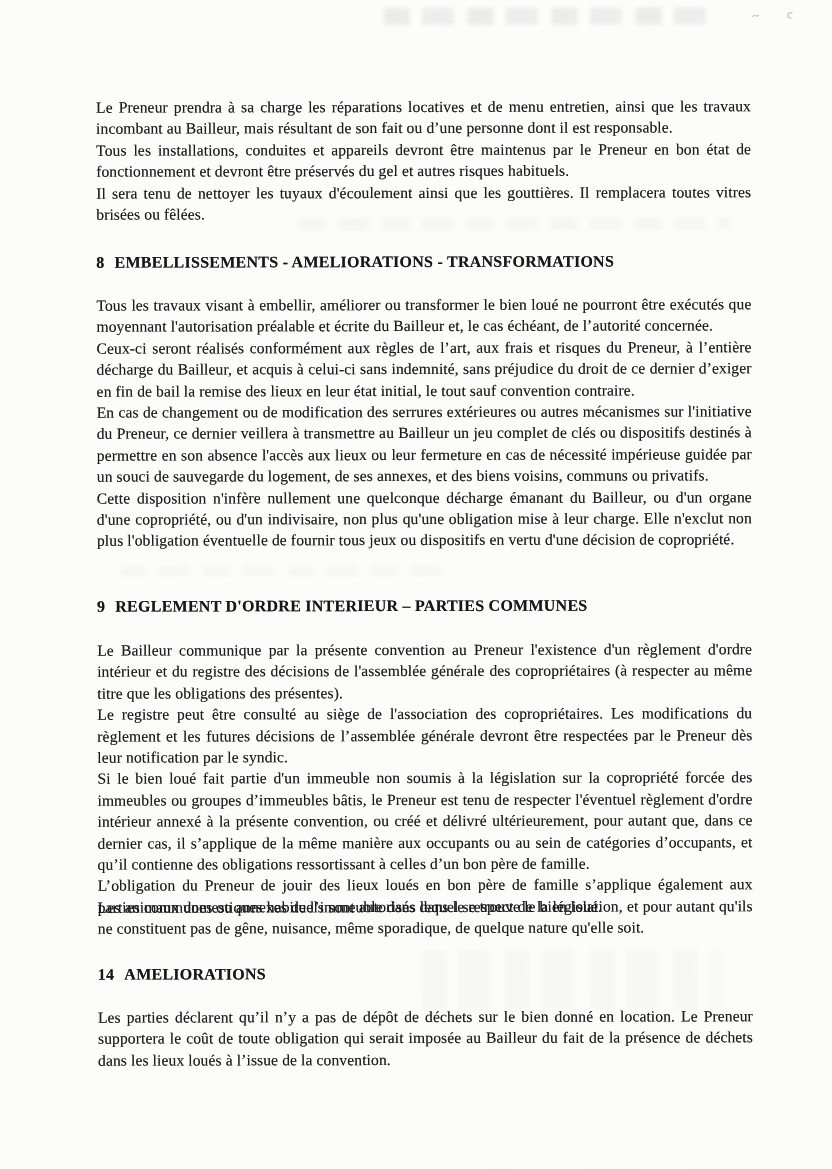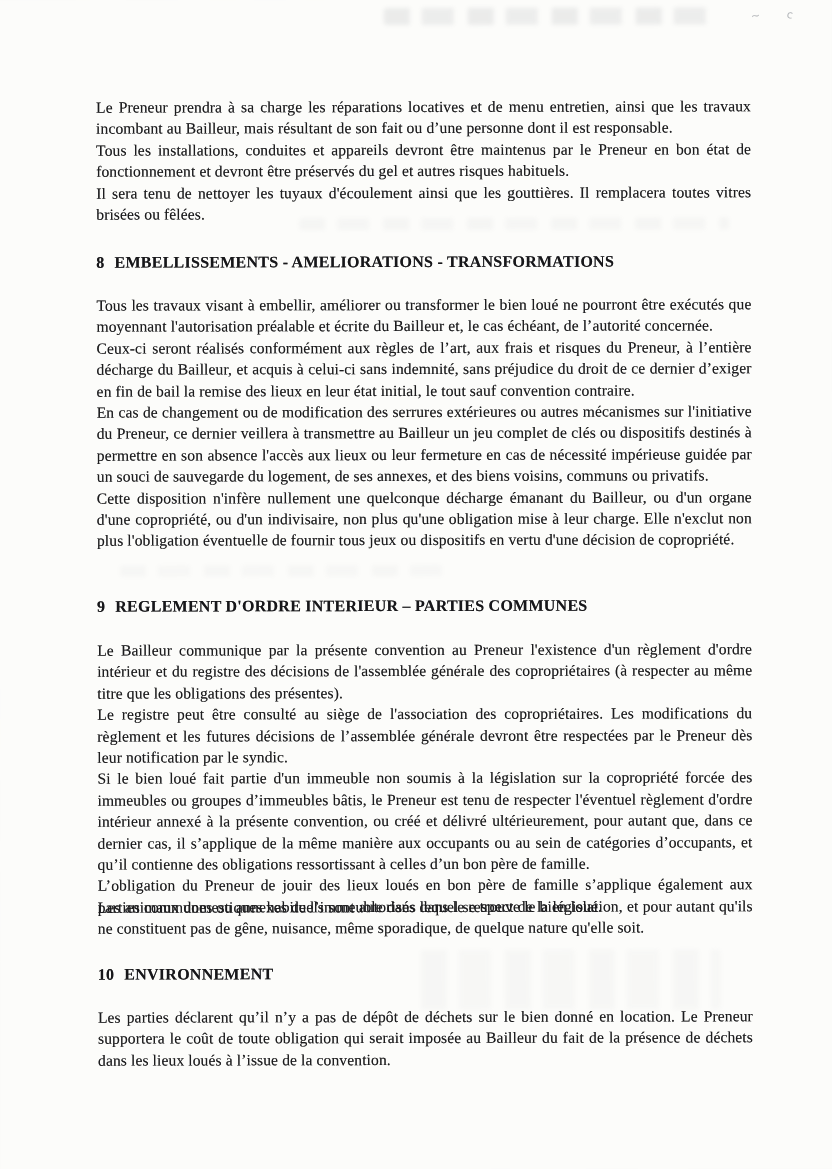--- a/index.html
+++ b/index.html
@@ -111,19 +111,19 @@
     <p>Le Bailleur communique par la présente convention au Preneur l'existence d'un règlement d'ordre intérieur et du registre des décisions de l'assemblée générale des copropriétaires (à respecter au même titre que les obligations des présentes).</p>
     <p>Le registre peut être consulté au siège de l'association des copropriétaires. Les modifications du règlement et les futures décisions de l’assemblée générale devront être respectées par le Preneur dès leur notification par le syndic.</p>
     <p>Si le bien loué fait partie d'un immeuble non soumis à la législation sur la copropriété forcée des immeubles ou groupes d’immeubles bâtis, le Preneur est tenu de respecter l'éventuel règlement d'ordre intérieur annexé à la présente convention, ou créé et délivré ultérieurement, pour autant que, dans ce dernier cas, il s’applique de la même manière aux occupants ou au sein de catégories d’occupants, et qu’il contienne des obligations ressortissant à celles d’un bon père de famille.</p>
     <p>L’obligation du Preneur de jouir des lieux loués en bon père de famille s’applique également aux parties communes ou annexes de l’immeuble dans lequel se trouve le bien loué.</p>
   </div>
   <div class="block body-text" style="top:896px;">
     <p>Les animaux domestiques habituels sont autorisés dans le respect de la législation, et pour autant qu'ils ne constituent pas de gêne, nuisance, même sporadique, de quelque nature qu'elle soit.</p>
   </div>
 
   <div class="block section-heading" style="top:965px;">
-    <span class="sec-num">10</span><span>ENVIRONNEMENT</span>
+    <span class="sec-num">14</span><span>AMELIORATIONS</span>
   </div>
   <div class="block body-text" style="top:1006px;">
     <p>Les parties déclarent qu’il n’y a pas de dépôt de déchets sur le bien donné en location. Le Preneur supportera le coût de toute obligation qui serait imposée au Bailleur du fait de la présence de déchets dans les lieux loués à l’issue de la convention.</p>
   </div>
 
 </div>
 
 </body></html>

